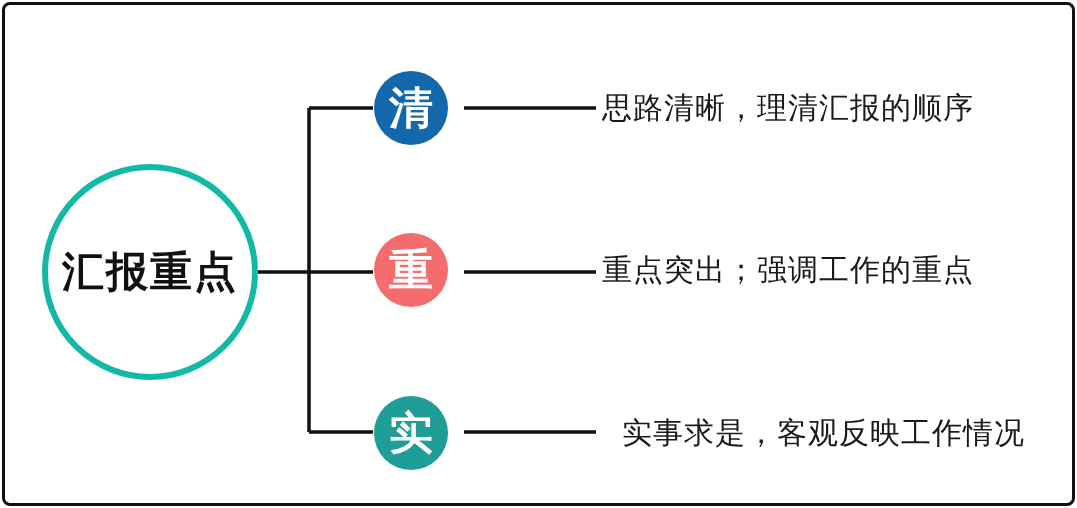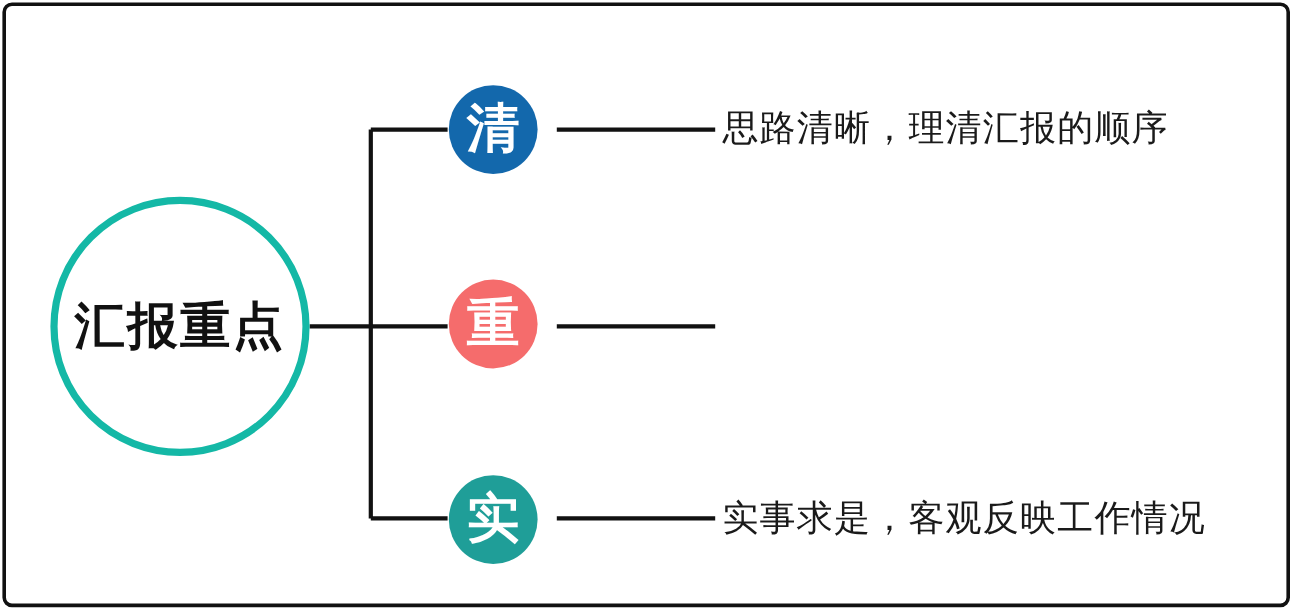--- a/index.html
+++ b/index.html
@@ -69,21 +69,21 @@
     font-size: 30px;
     color: #1a1a1a;
     letter-spacing: 1px;
     white-space: nowrap;
   }
   .node-1 { left: 374px; top: 71px; }
   .node-2 { left: 374px; top: 233px; }
   .node-3 { left: 374px; top: 396px; }
   .text-1 { top: 86px; }
   .text-2 { top: 248px; }
-  .text-3 { top: 411px; }
+  .text-3 { top: 411px; margin-left: 20px; }
 </style>
 </head>
 <body>
 
 <div class="canvas">
 
   <svg class="lines-svg" viewBox="0 0 1077 508" xmlns="http://www.w3.org/2000/svg">
 
     <path d="M258 272 H309 M309 108 V432 M309 108 H373 M309 272 H373 M309 432 H373" fill="none" stroke="#111111" stroke-width="3.5"></path>
 
@@ -95,20 +95,21 @@
   </div>
 
   <div class="node-circle node-1" style="background-color: rgb(19, 104, 172);">
     <span class="node-key">清</span>
   </div>
   <div class="branch-text text-1">思路清晰，理清汇报的顺序</div>
 
   <div class="node-circle node-2" style="background-color: rgb(245, 108, 108);">
     <span class="node-key">重</span>
   </div>
+  <div class="branch-text text-2">重点突出；强调工作的重点</div>
 
   <div class="node-circle node-3" style="background-color: rgb(31, 158, 152);">
     <span class="node-key">实</span>
   </div>
   <div class="branch-text text-3">实事求是，客观反映工作情况</div>
 
   <div class="frame"></div>
 </div>
 
 </body></html>

